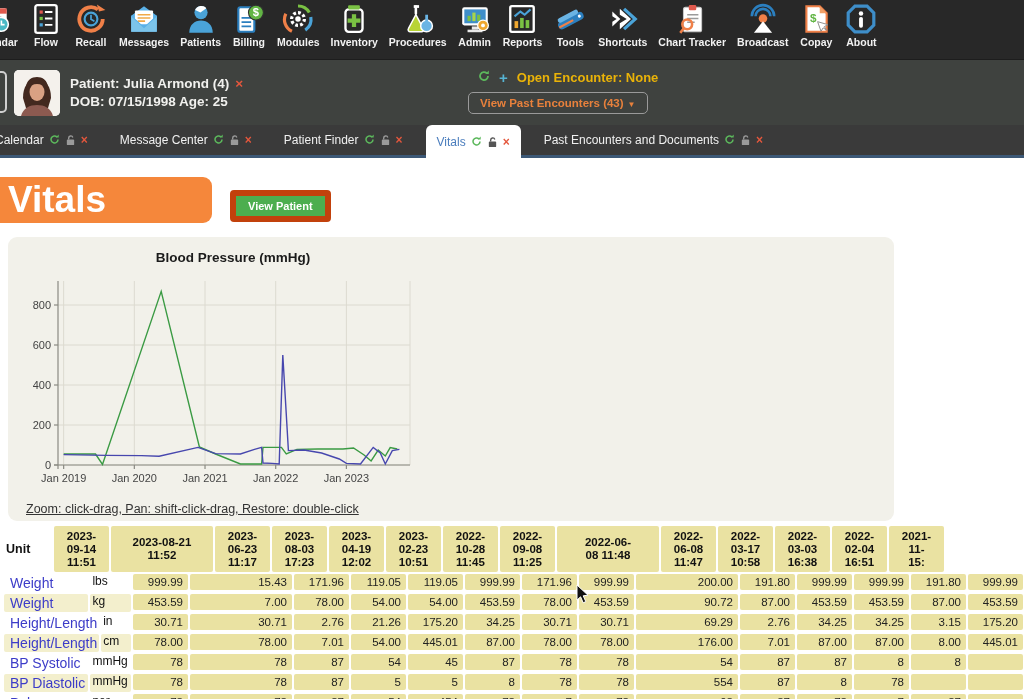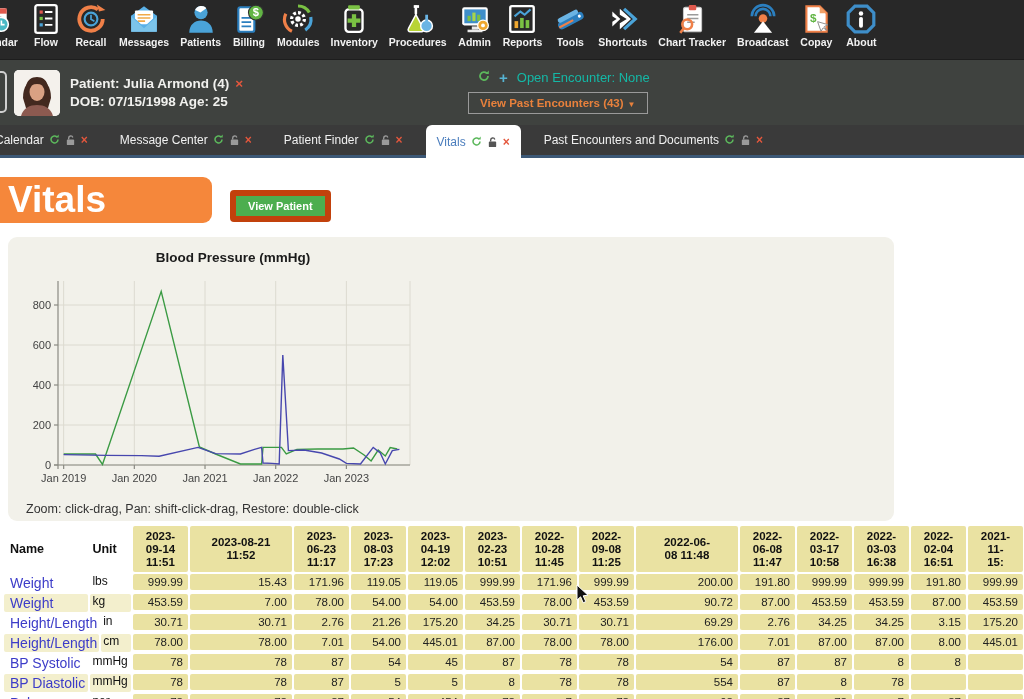--- a/index.html
+++ b/index.html
@@ -21,22 +21,22 @@
     display:flex; align-items:center; padding-left:14px; }
   .edge-frag { position:absolute; left:-9px; top:11px; width:16px; height:42px;
     border:2px solid #cfcfcf; border-radius:5px; }
   .avatar { width:46px; height:46px; background:#fff; border-radius:5px; overflow:hidden; flex:none; }
   .pinfo { margin-left:10px; display:flex; flex-direction:column; gap:3px; }
   .pline { font-size:13.5px; font-weight:bold; color:#f1f1ee; }
   .redx { color:#e4573d; font-weight:bold; margin-left:6px; cursor:pointer; }
   .encounter { position:absolute; left:468px; top:7px; }
   .enc-row1 { display:flex; align-items:center; gap:9px; padding-left:10px; height:20px; }
   .enc-plus { color:#56b4d3; font-size:15px; font-weight:bold; cursor:pointer; }
-  .enc-text { color:#14b8a6; font-size:13px; font-weight:normal; }
-  .enc-btn { margin-top:5px; background:transparent; border:1px solid #9a9a9a; border-radius:0;
+  .enc-text { color:#eab308; font-size:13px; font-weight:bold; }
+  .enc-btn { margin-top:5px; background:transparent; border:1px solid #9a9a9a; border-radius:5px;
     color:#e8813c; font-family:inherit; font-size:11.5px; font-weight:bold; padding:4px 11px; cursor:pointer; }
   .enc-btn .caret { font-size:8px; margin-left:4px; }
 
   
   .tabbar { height:33px; background:#3a3a3a; border-bottom:3px solid #3c5876;
     display:flex; align-items:flex-end; gap:14px; padding-left:0; }
   .tab { display:flex; align-items:center; gap:5px; height:30px; padding:0 9px;
     font-size:12px; color:#f0f0f0; cursor:pointer; white-space:nowrap; }
   .tab:first-child { margin-left:-14px; }
   .tab.active { background:#fff; border-radius:6px 6px 0 0; color:#4a7dbd; height:33px;
@@ -50,21 +50,21 @@
   .content { position:relative; background:#fff; height:541px; }
   .title-row { padding-top:19px; display:flex; align-items:flex-start; }
   .vitals-banner { width:212px; height:46px; background:#f5873b; border-radius:0 9px 9px 0;
     color:#fff; font-size:37px; font-weight:bold; line-height:45px; padding-left:8px; }
   .view-patient { margin:13px 0 0 18px; background:#4cae4f; border:6px solid #c2410c; color:#fff;
     font-family:inherit; font-size:11px; font-weight:bold; border-radius:4px; padding:4px 12px; cursor:pointer; }
 
   .panel { margin:14px 0 0 8px; width:886px; height:284px; background:#f2f1ea; border-radius:9px; overflow:hidden; }
   .chart-title { padding:13px 0 2px; width:450px; text-align:center; font-weight:bold;
     font-size:13.5px; color:#1b1b1b; }
-  .chart-hint { font-size:12.5px; color:#333; margin:3px 0 0 18px; }
+  .chart-hint { font-size:12.5px; color:#333; margin:3px 0 0 18px;text-decoration:underline; }
 
   
   .vtable { position:relative; width:1024px; overflow:hidden; margin-top:4px; padding-left:3px; }
   .trow { display:flex; align-items:stretch; }
   .tcell { margin:1px; border-radius:2px; }
   .ncell { width:100px; font-size:14px; color:#3c3cc8; padding:1px 2px 1px 6px; cursor:pointer; }
   .ucell { width:48px; font-size:12px; color:#111; padding:1px 2px; line-height:13px; }
   .trow.tint .ncell, .trow.tint .ucell { background:#f3efcd; }
   .vcell { background:#eae2a2; font-size:11.5px; text-align:right; padding:1px 5px;
     color:#222; height:16px; line-height:14px; flex:none; }
@@ -386,21 +386,20 @@
           <text x="267.702811244974" y="215" text-anchor="middle" font-size="11" fill="#444" font-family="Liberation Sans, sans-serif">Jan 2022</text>
           <line x1="338.3855421686685" x2="338.3855421686685" y1="198" y2="202" stroke="#8a8a82" stroke-width="1.2"></line>
           <text x="338.3855421686685" y="215" text-anchor="middle" font-size="11" fill="#444" font-family="Liberation Sans, sans-serif">Jan 2023</text>
           <polyline points="55.7,187.0 87.5,187.0 94.5,197.4 153.2,24.4 191.4,180.0 207.6,187.0 232.4,197.0 253.6,197.0 255.0,180.4 273.4,180.4 278.3,187.0 288.9,182.4 310.1,182.0 334.9,182.0 345.5,181.0 356.1,188.0 363.1,194.0 370.2,183.0 377.3,189.0 382.2,180.6 389.3,182.0" fill="none" stroke="#3a9a43" stroke-width="1.4"></polyline>
           <polyline points="55.7,187.6 98.1,188.4 133.4,188.6 151.1,189.2 190.0,180.4 207.6,186.6 232.4,187.0 246.5,182.4 253.6,180.4 255.0,196.0 264.2,196.4 271.2,197.0 274.8,88.0 280.4,183.6 296.0,183.0 313.6,186.0 331.3,192.0 338.4,196.4 352.5,197.0 365.2,180.4 372.3,186.0 377.3,197.0 384.3,183.6 391.4,182.4" fill="none" stroke="#4747ae" stroke-width="1.4"></polyline>
         </svg>
       <div class="chart-hint">Zoom: click-drag, Pan: shift-click-drag, Restore: double-click</div>
     </div>
     <div class="vtable" id="vtable">
         <div class="trow thead">
-          <div class="tcell ncell">Name</div>
           <div class="tcell ucell">Unit</div>
           <div class="tcell hcell w-n">2023-
 09-14
 11:51</div>
           <div class="tcell hcell w-w">2023-08-21
 11:52</div>
           <div class="tcell hcell w-n">2023-
 06-23
 11:17</div>
           <div class="tcell hcell w-n">2023-

